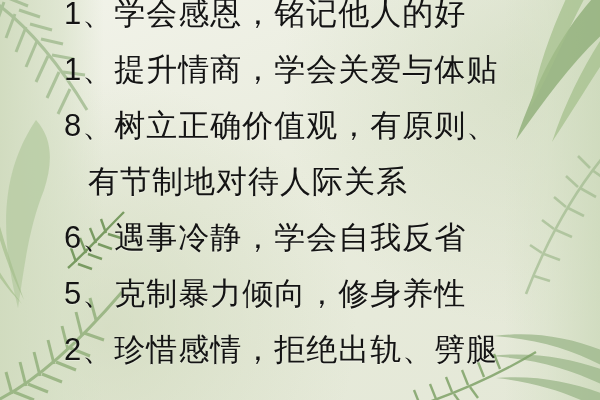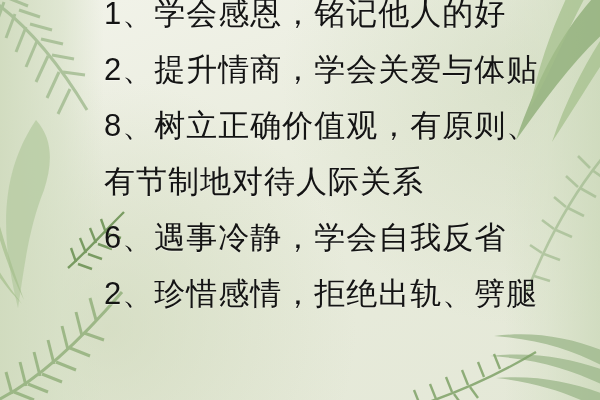--- a/index.html
+++ b/index.html
@@ -46,33 +46,34 @@
     position: absolute;
     pointer-events: none;
   }
   .text-col {
     position: absolute;
     left: 0;
     top: 0;
     width: 600px;
     height: 400px;
     box-sizing: border-box;
-    padding: 0 30px 0 104px;
+    padding: 0 30px 0 64px;
   }
   .line {
     color: #141414;
     font-size: 31px;
     line-height: 56px;
     letter-spacing: 1px;
     white-space: nowrap;
     font-weight: 500;
     text-shadow: 0 1px 0 rgba(255,255,255,0.35);
   }
   .line.indent {
     padding-left: 0;
+    margin-left: 24px;
   }
   .line.first {
     margin-top: -14px;
   }
 </style>
 </head>
 <body>
 
 <div class="poster">
 
@@ -188,20 +189,21 @@
         <path d="M100 43 L94 28"></path>
       <path d="M22 81 L30 92"></path>
         <path d="M38 75 L46 86"></path>
         <path d="M54 68 L62 79"></path>
       <path d="M70 61 L78 72"></path>
     </g>
   </svg>
 
   <div class="text-col">
     <div class="line first">1、学会感恩，铭记他人的好</div>
-    <div class="line">2、提升情商，学会关爱与体贴</div>
+    <div class="line">1、提升情商，学会关爱与体贴</div>
     <div class="line">8、树立正确价值观，有原则、</div>
     <div class="line indent">有节制地对待人际关系</div>
     <div class="line">6、遇事冷静，学会自我反省</div>
+    <div class="line">5、克制暴力倾向，修身养性</div>
     <div class="line">2、珍惜感情，拒绝出轨、劈腿</div>
   </div>
 
 </div>
 
 </body></html>

